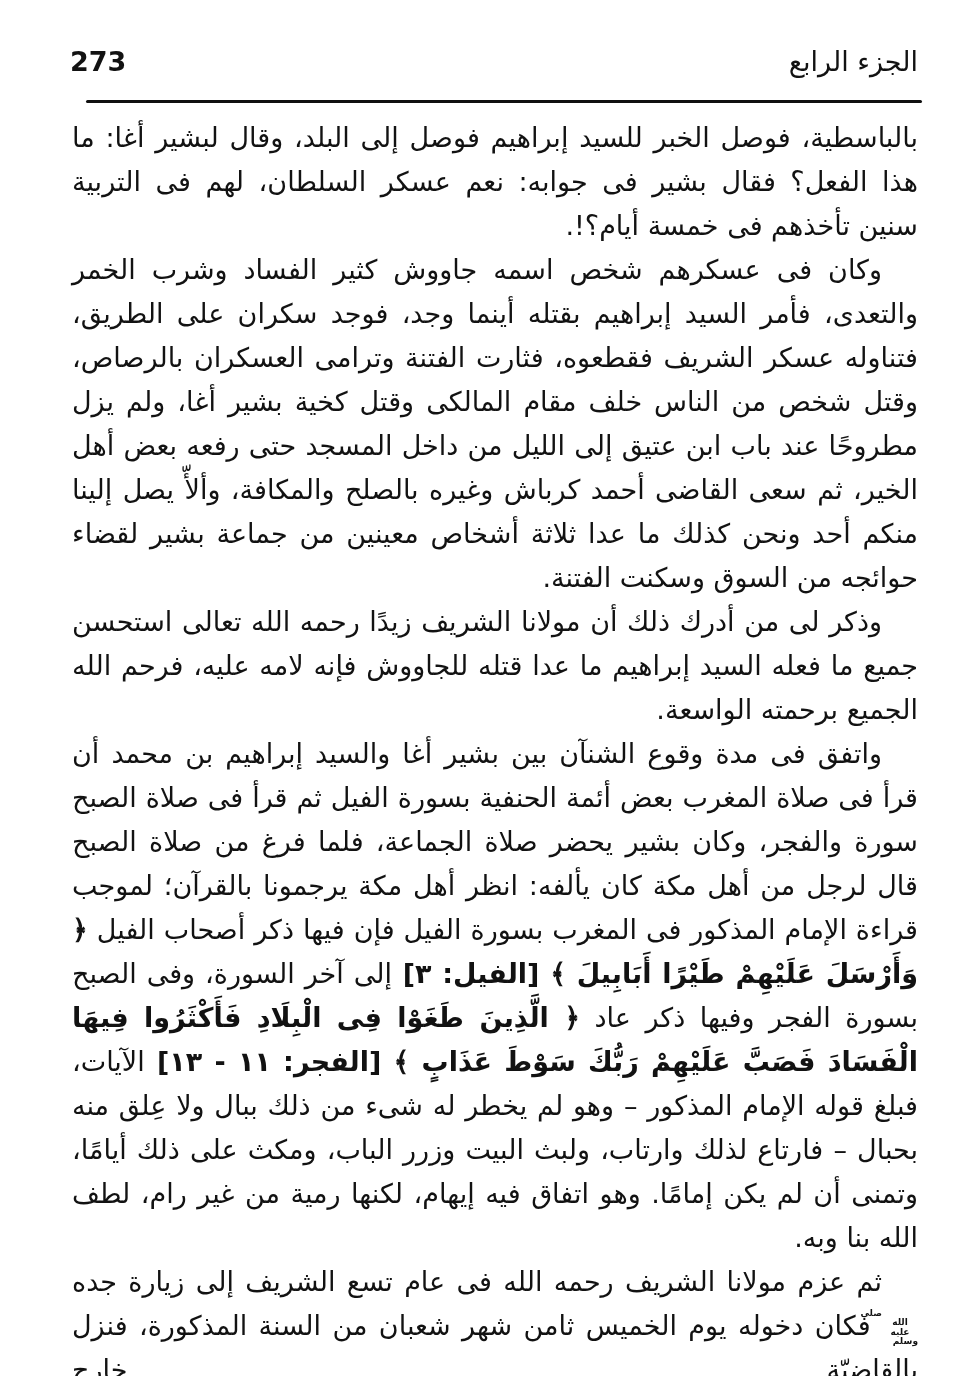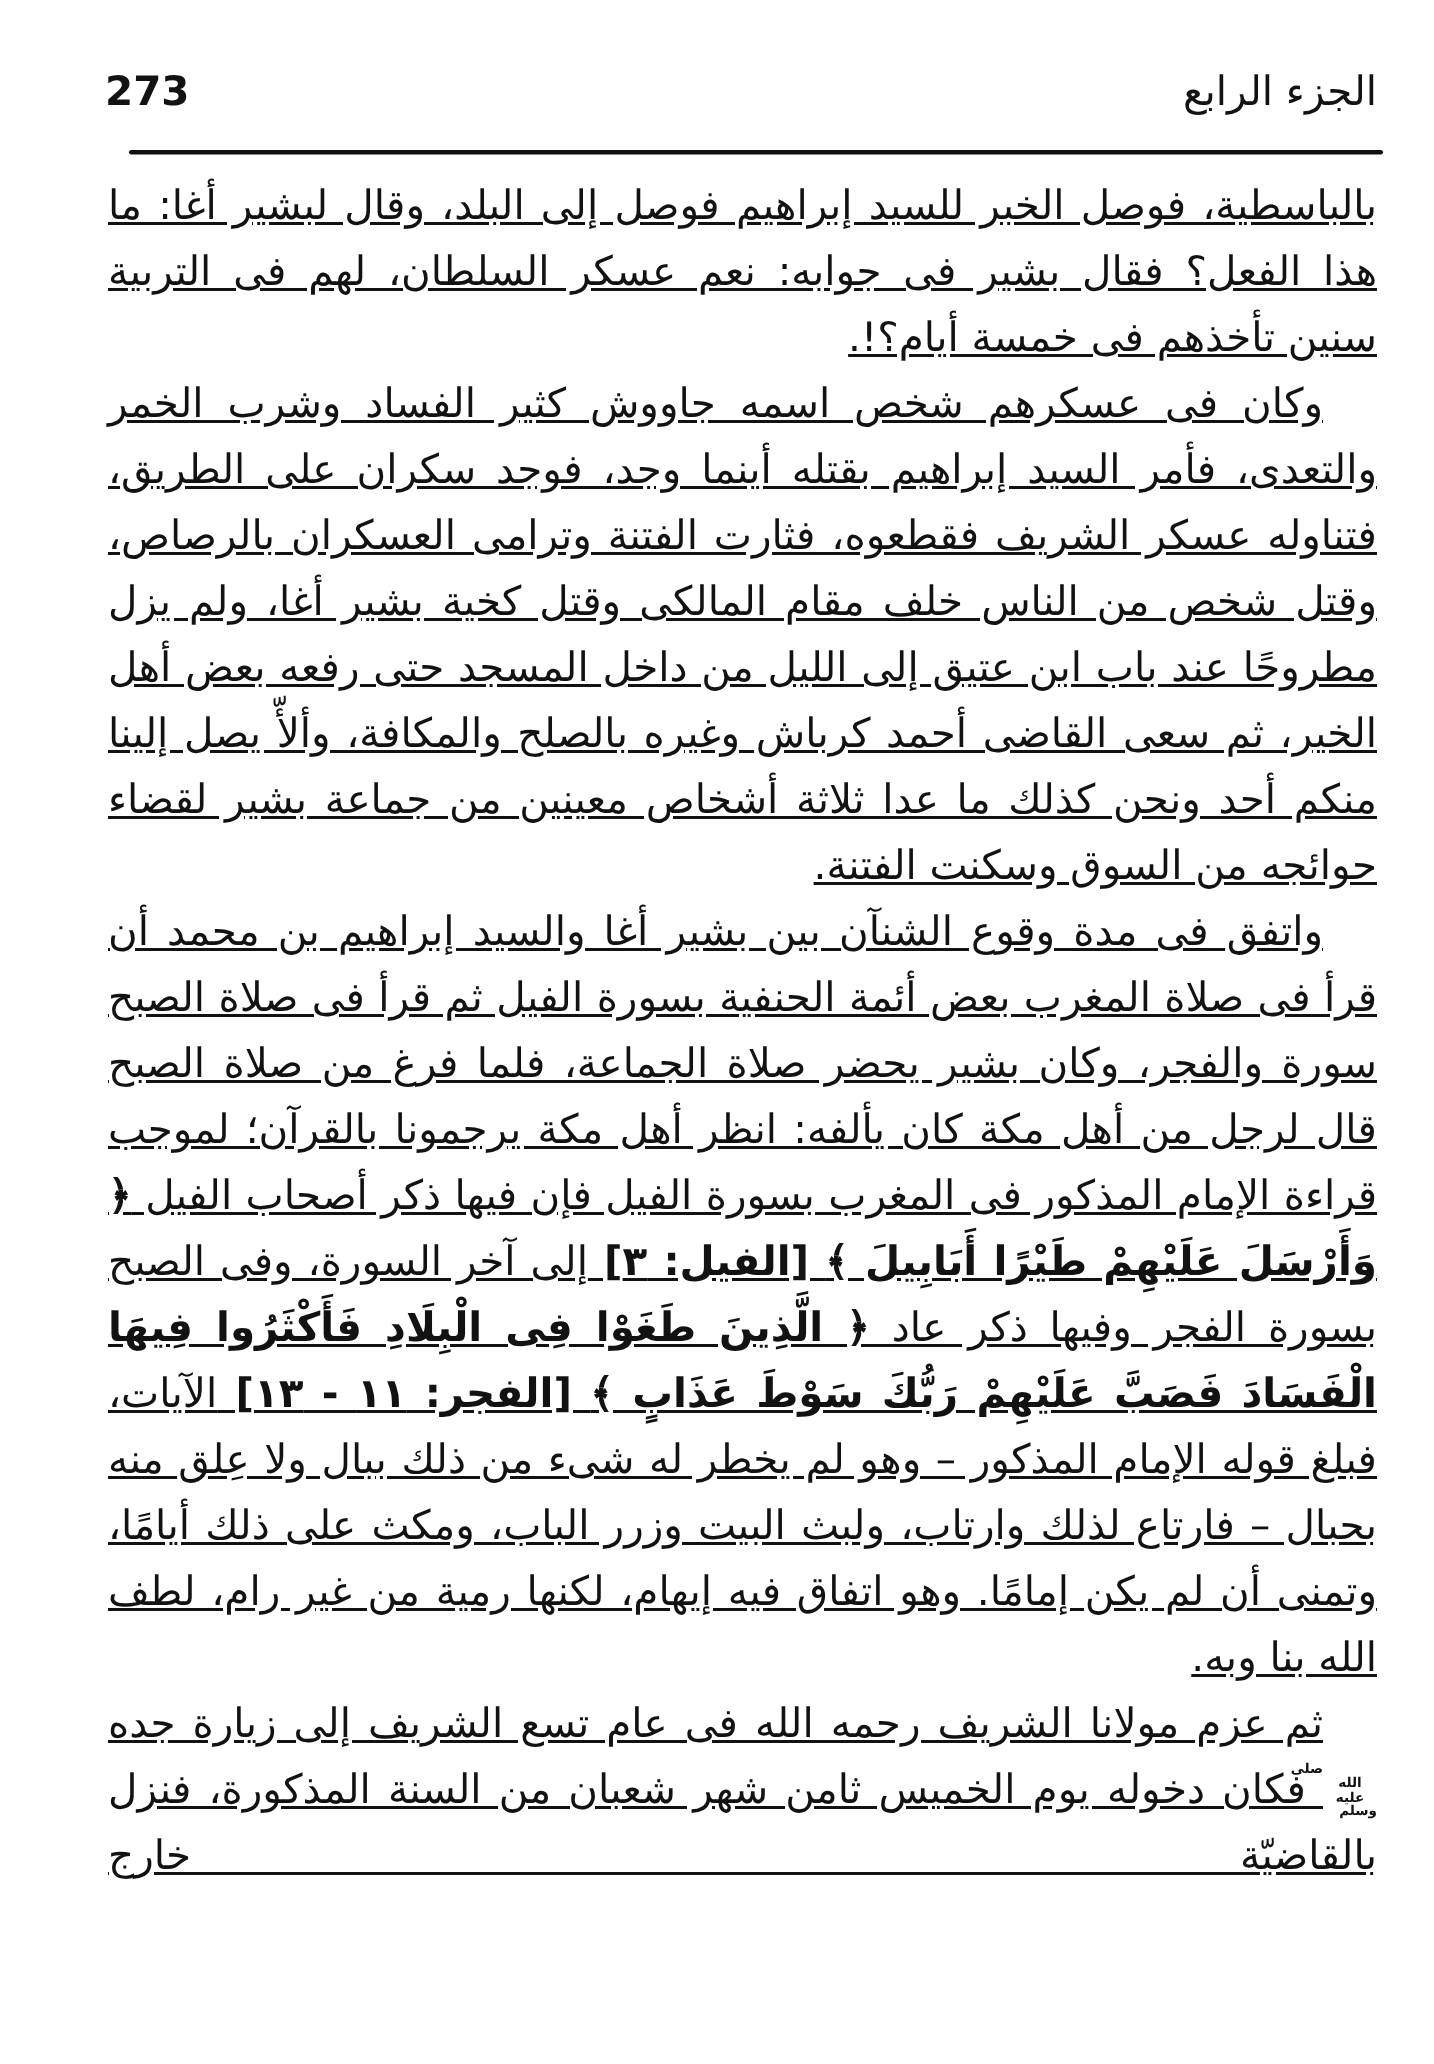--- a/index.html
+++ b/index.html
@@ -46,21 +46,20 @@
     top: 116px;
     right: 38px;
     left: 72px;
     font-size: 27px;
     line-height: 44px;
     text-align: justify;
   }
   .page-body p.para {
     margin: 0;
     padding: 0;
-    text-decoration: underline;
   }
   .page-body p.para.indent { text-indent: 36px; }
   .page-body p.para.last-justify { text-align-last: justify; }
   .run-normal { font-weight: normal; }
   .run-quran  { font-weight: bold; }
   .run-ref    { font-weight: bold; }
   .run-salla {
     display: inline-block;
     width: 36px;
     font-size: 9px;
@@ -79,17 +78,18 @@
   <div class="page-header">
     <span class="section-title">الجزء الرابع</span>
     <span class="page-number">273</span>
   </div>
 
   <div class="header-rule"></div>
 
   <div class="page-body">
       <p class="para"><span class="run-normal">بالباسطية، فوصل الخبر للسيد إبراهيم فوصل إلى البلد، وقال لبشير أغا: ما هذا الفعل؟ فقال بشير فى جوابه: نعم عسكر السلطان، لهم فى التربية سنين تأخذهم فى خمسة أيام؟!.</span></p>
       <p class="para indent"><span class="run-normal">وكان فى عسكرهم شخص اسمه جاووش كثير الفساد وشرب الخمر والتعدى، فأمر السيد إبراهيم بقتله أينما وجد، فوجد سكران على الطريق، فتناوله عسكر الشريف فقطعوه، فثارت الفتنة وترامى العسكران بالرصاص، وقتل شخص من الناس خلف مقام المالكى وقتل كخية بشير أغا، ولم يزل مطروحًا عند باب ابن عتيق إلى الليل من داخل المسجد حتى رفعه بعض أهل الخير، ثم سعى القاضى أحمد كرباش وغيره بالصلح والمكافة، وألأّ يصل إلينا منكم أحد ونحن كذلك ما عدا ثلاثة أشخاص معينين من جماعة بشير لقضاء حوائجه من السوق وسكنت الفتنة.</span></p>
+      <p class="para indent"><span class="run-normal">وذكر لى من أدرك ذلك أن مولانا الشريف زيدًا رحمه الله تعالى استحسن جميع ما فعله السيد إبراهيم ما عدا قتله للجاووش فإنه لامه عليه، فرحم الله الجميع برحمته الواسعة.</span></p>
       <p class="para indent"><span class="run-normal">واتفق فى مدة وقوع الشنآن بين بشير أغا والسيد إبراهيم بن محمد أن قرأ فى صلاة المغرب بعض أئمة الحنفية بسورة الفيل ثم قرأ فى صلاة الصبح سورة والفجر، وكان بشير يحضر صلاة الجماعة، فلما فرغ من صلاة الصبح قال لرجل من أهل مكة كان يألفه: انظر أهل مكة يرجمونا بالقرآن؛ لموجب قراءة الإمام المذكور فى المغرب بسورة الفيل فإن فيها ذكر أصحاب الفيل </span><span class="run-quran">﴿ وَأَرْسَلَ عَلَيْهِمْ طَيْرًا أَبَابِيلَ ﴾</span><span class="run-ref"> [الفيل: ٣] </span><span class="run-normal">إلى آخر السورة، وفى الصبح بسورة الفجر وفيها ذكر عاد </span><span class="run-quran">﴿ الَّذِينَ طَغَوْا فِى الْبِلَادِ فَأَكْثَرُوا فِيهَا الْفَسَادَ فَصَبَّ عَلَيْهِمْ رَبُّكَ سَوْطَ عَذَابٍ ﴾</span><span class="run-ref"> [الفجر: ١١ - ١٣] </span><span class="run-normal">الآيات، فبلغ قوله الإمام المذكور – وهو لم يخطر له شىء من ذلك ببال ولا عِلق منه بحبال – فارتاع لذلك وارتاب، ولبث البيت وزرر الباب، ومكث على ذلك أيامًا، وتمنى أن لم يكن إمامًا. وهو اتفاق فيه إيهام، لكنها رمية من غير رام، لطف الله بنا وبه.</span></p>
       <p class="para indent last-justify"><span class="run-normal">ثم عزم مولانا الشريف رحمه الله فى عام تسع الشريف إلى زيارة جده </span><span class="run-salla">صلى الله عليه وسلم</span><span class="run-normal"> فكان دخوله يوم الخميس ثامن شهر شعبان من السنة المذكورة، فنزل بالقاضيّة خارج</span></p>
     </div>
 
 </div>
 
 </body></html>

